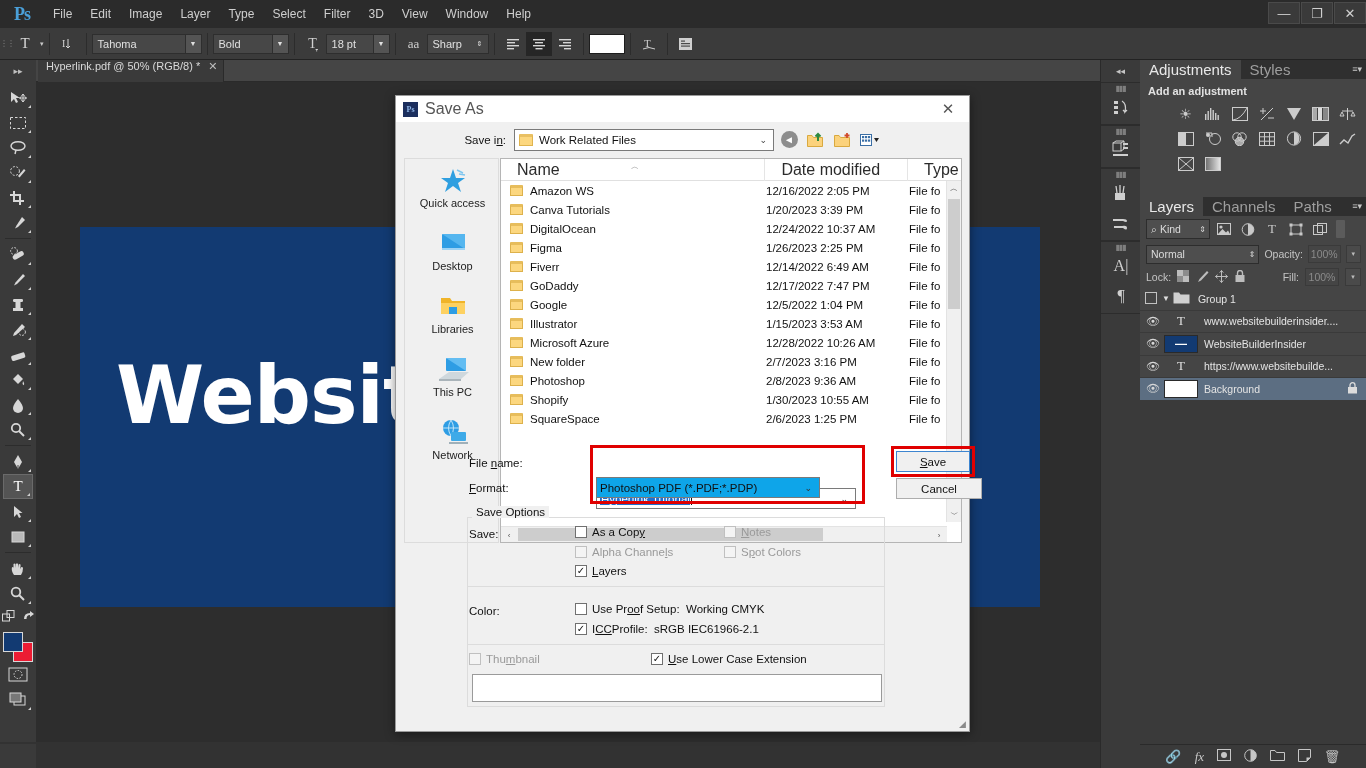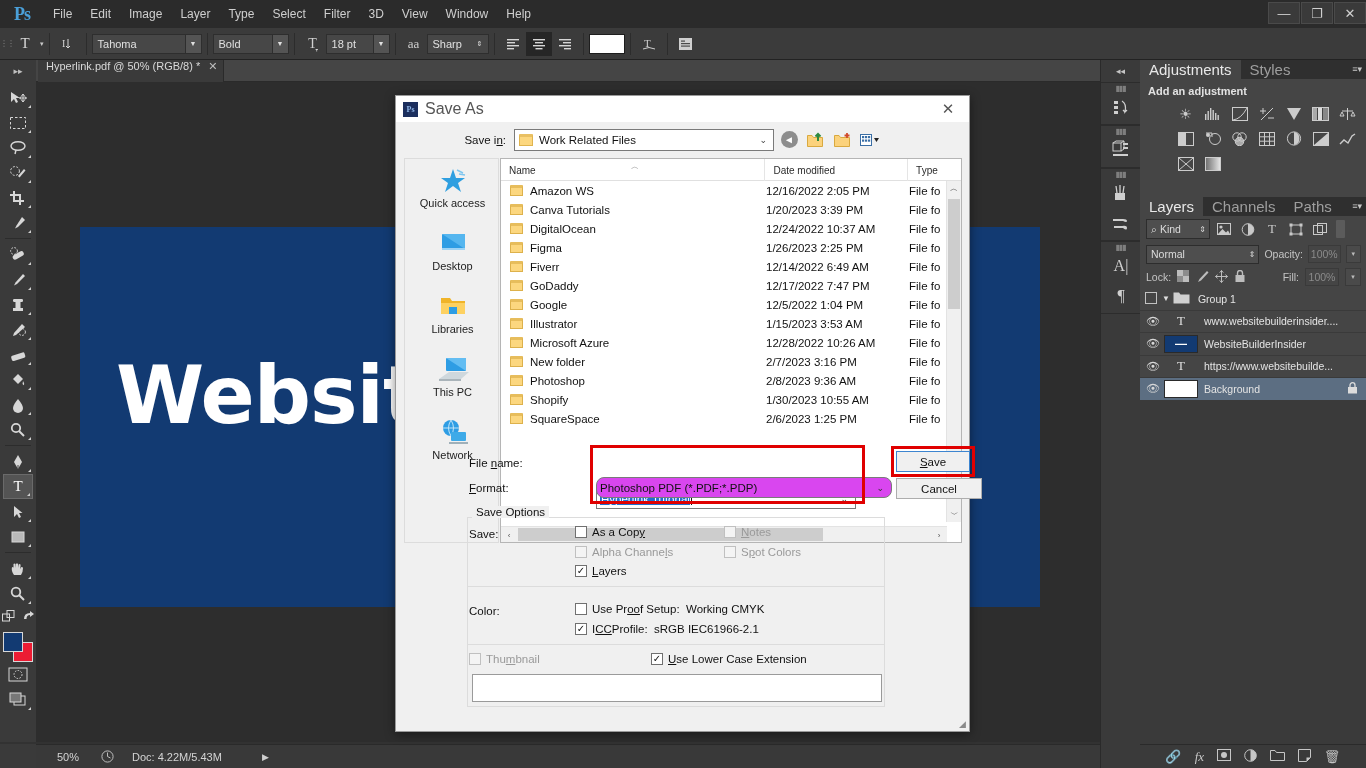--- a/index.html
+++ b/index.html
@@ -118,21 +118,21 @@
   .folder-ico { width:14px; height:12px; background:#fcd77f; border:1px solid #e0b44e; border-top-width:3px; border-top-color:#e9c063; margin-right:6px; border-radius:1px 1px 0 0;}
   .path-combo .chev { position:absolute; right:6px; font-size:9px; color:#444;}
   .nav-ico { width:24px; height:22px; display:flex; align-items:center; justify-content:center; margin-left:3px; font-size:13px;}
   .circle-back { width:17px;height:17px;border-radius:50%; background:#8d8d8d; color:#fff; font-size:10px; display:flex;align-items:center;justify-content:center;}
   .listwrap { position:absolute; left:8px; top:62px; width:558px; height:385px; }
   .places { position:absolute; left:0; top:0; width:95px; height:385px; background:#f0f0f0; border:1px solid #dcdcdc;}
   .place { width:95px; height:63px; display:flex; flex-direction:column; align-items:center; justify-content:flex-start; padding-top:7px;}
   .place-label { font-size:11px; color:#222; margin-top:3px;}
   .filelist { position:absolute; left:96px; top:0; width:462px; height:385px; background:#fff; border:1px solid #b5b5b5; overflow:hidden;}
   .flhead { display:flex; height:22px; background:#fff; border-bottom:1px solid #e0e0e0; position:relative;}
-  .flhead .hc { display:flex; align-items:center; font-size:10px; color:#2b2b2b; padding-left:8px; border-right:1px solid #e5e5e5; height:22px;}
+  .flhead .hc { display:flex; align-items:center; font-size:16px; color:#2b2b2b; padding-left:16px; border-right:1px solid #e5e5e5; height:22px;}
   .sortcaret { position:absolute; left:130px; top:2px; font-size:8px; color:#999;}
   .frow { display:flex; height:19px; align-items:center; font-size:11.5px; color:#111;}
   .fname { width:265px; display:flex; align-items:center; padding-left:9px;}
   .ficon { width:13px; height:11px; background:#fcd77f; border:1px solid #ddb14b; border-top:3px solid #e7bd5c; margin-right:7px; border-radius:1px 1px 0 0;}
   .fdate { width:143px; }
   .ftype { width:44px; overflow:hidden; white-space:nowrap;}
   .vscroll { position:absolute; right:0; top:22px; width:15px; height:341px; background:#f0f0f0; border-left:1px solid #e3e3e3;}
   .vs-up,.vs-dn { height:15px; display:flex; align-items:center; justify-content:center; font-size:8px; color:#555;}
   .vs-thumb { position:absolute; left:1px; top:18px; width:12px; height:110px; background:#cdcdcd;}
   .hscroll { position:absolute; left:0; bottom:0; width:446px; height:16px; background:#f0f0f0; border-top:1px solid #e3e3e3;}
@@ -449,31 +449,20 @@
     </div>
   </div>
 
   <div class="canvasarea">
     <div class="artboard">
       <div class="artboard-text">Website... r</div>
     </div>
   </div>
 
   <div class="leftgutter"></div>
-  <div class="statusbar">
-    <div class="zoomfield">50%</div>
-    <div class="stat-ico">
-      <svg width="13" height="13">
-          <circle cx="6.5" cy="6.5" r="5.6" fill="none" stroke="#bdbdbd"></circle>
-          <path d="M6.5 2.5 L6.5 6.5 L9.5 8" stroke="#bdbdbd" fill="none"></path>
-        </svg>
-    </div>
-    <div class="docinfo">Doc: 4.22M/5.43M</div>
-    <div class="stat-arrow">▶</div>
-  </div>
 
   <div class="rail">
     <div class="rail-top">◂◂</div>
     <div class="rail-grp">
       <div class="rail-grip">▮▮▮</div>
       <div class="rail-ico">
         <svg width="18" height="18">
             <rect x="2" y="3" width="4" height="3" fill="#cfcfcf"></rect>
             <rect x="2" y="8" width="4" height="3" fill="#cfcfcf"></rect>
             <rect x="2" y="13" width="4" height="3" fill="#cfcfcf"></rect>
@@ -1004,21 +993,21 @@
     </div>
 
     <div class="dlbl" style="left:73px; top:361px;"><span>File </span><u>n</u><span>ame:</span></div>
     <div class="fieldbox" style="left:200px; top:355px; width:260px; height:21px;margin-top:37px;">
       <span class="selname">Hyperlink Tutorial</span>
       <span class="caret-line"></span>
       <span class="chev">⌄</span>
     </div>
 
     <div class="dlbl" style="left:73px; top:386px;"><u>F</u><span>ormat:</span></div>
-    <div class="fieldbox" style="left:200px; top:381px; width:296px; height:21px; background:#d946ef;border-radius:8px;">
+    <div class="fieldbox" style="left:200px; top:381px; width:224px; height:21px; background:#0ea5e9;">
       <span>Photoshop PDF (*.PDF;*.PDP)</span>
       <span class="chev">⌄</span>
     </div>
 
     <div class="redbox" style="left:194px; top:349px; width:275px; height:59px;"></div>
 
     <div class="btn primary" style="left:500px; top:355px; width:74px; height:21px;">
       <span><u>S</u>ave</span>
     </div>
     <div class="btn" style="left:500px; top:382px; width:86px; height:21px;">Cancel</div>

